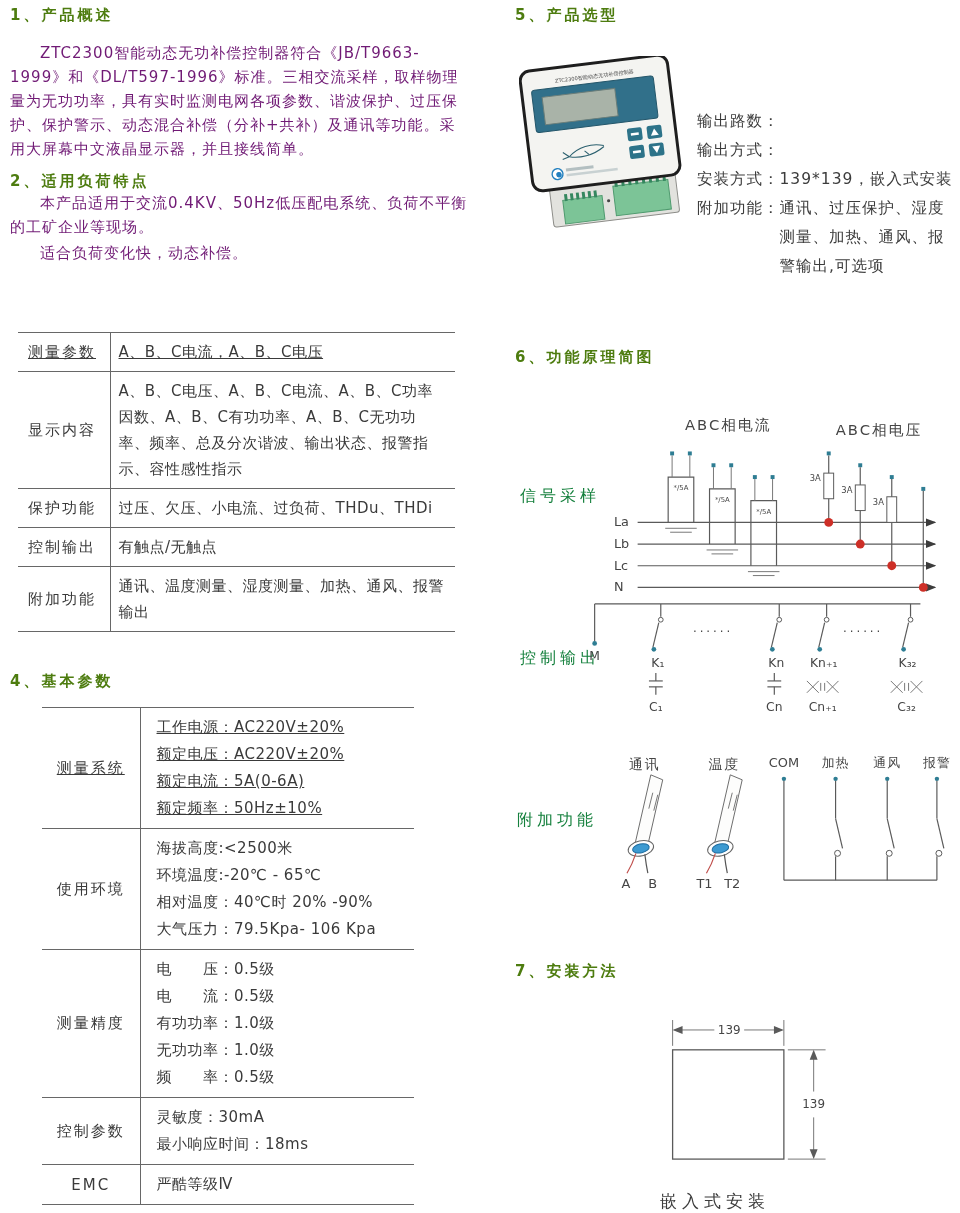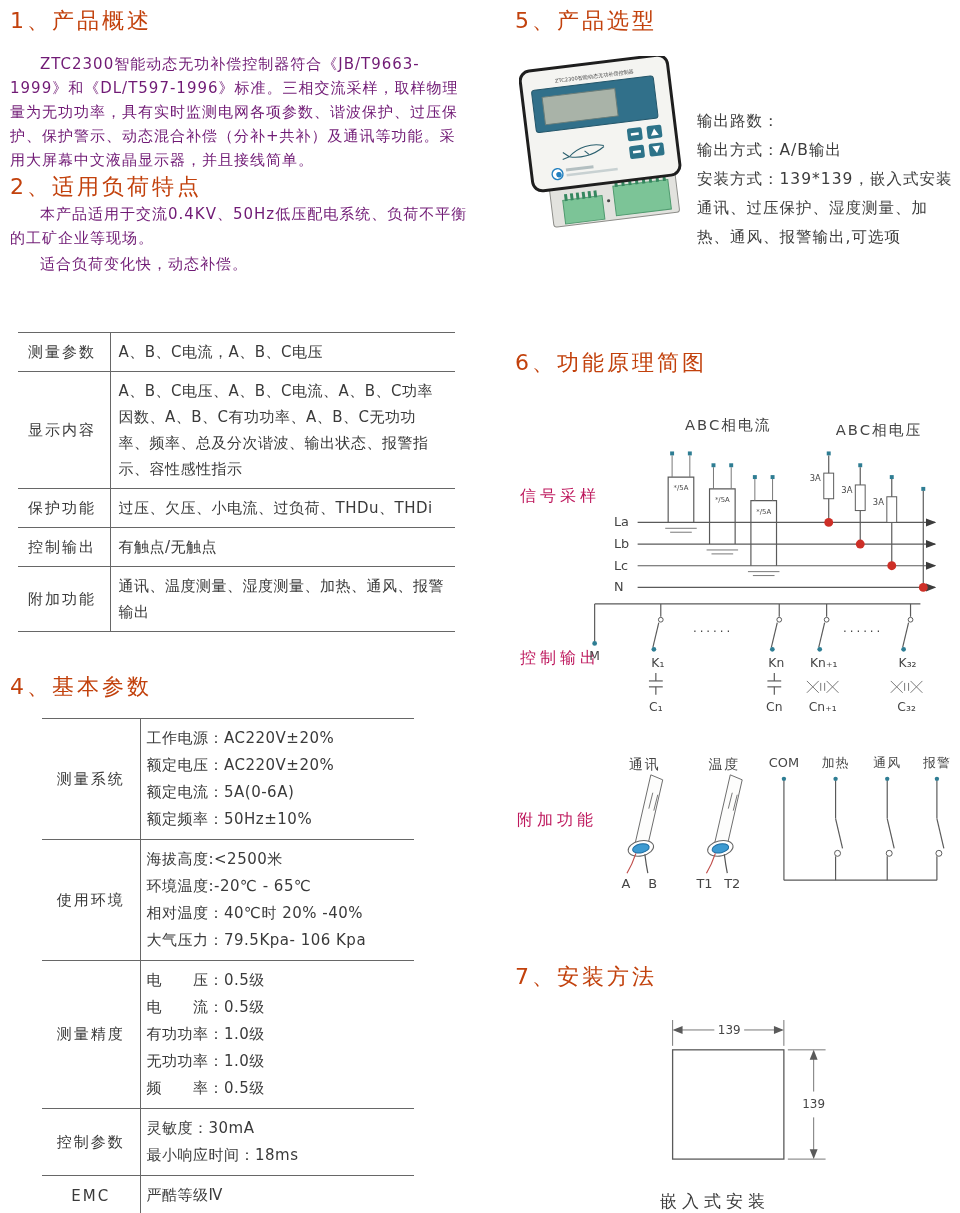--- a/index.html
+++ b/index.html
@@ -13,59 +13,59 @@
     width: 960px;
     height: 1213px;
     background: #ffffff;
     overflow: hidden;
   }
   .col { position: absolute; top: 0; height: 1213px; }
   .col-left  { left: 0;   width: 475px; }
   .col-right { left: 475px; width: 485px; }
   .sec { position: absolute; }
   h2.sec-title {
-    font-size: 22px;
-    font-weight: normal;
+    font-size: 15px;
+    font-weight: bold;
     letter-spacing: 3px;
-    color: #c2410c;
+    color: #4d7c0f;
   }
   .para {
     font-size: 15px;
     line-height: 24px;
     letter-spacing: 1px;
     text-indent: 2em;
     color: #701a75;
   }
   
   table.spec { border-collapse: collapse; table-layout: fixed; }
   table.spec td {
     border-bottom: 1px solid #676767;
     font-size: 15px;
     vertical-align: middle;
     padding: 6px 8px;
   }
-  table.spec tr:first-child td { border-top: 1px solid #676767; }
+  table.spec tr:first-child td { border-top: 1px solid #676767; text-decoration: underline; }
   table.spec td.lab { border-right: 1px solid #676767; letter-spacing: 2px; }
   table.t3 { width: 437px; }
   table.t3 td.lab { width: 92px; padding-left: 10px; }
   table.t3 td.val { line-height: 26px; letter-spacing: 0.5px; }
   table.t4 { width: 372px; }
   table.t4 td.lab { width: 98px; text-align: center; }
-  table.t4 td.val { line-height: 27px; letter-spacing: 0.5px; padding-left: 6px; }
+  table.t4 td.val { line-height: 27px; letter-spacing: 0.5px; padding-left: 16px; }
   
   .spec-list { position: absolute; }
   .spec-row { display: flex; font-size: 15.5px; line-height: 29px; color: #3c3c3c; }
   .spec-row .sl { white-space: nowrap; letter-spacing: 1px; }
   .spec-row .sv { flex: 1; letter-spacing: 1px; }
   
   .diag-label {
     position: absolute;
     font-size: 16px;
     letter-spacing: 4px;
-    color: #be185d;
+    color: #15803d;
     white-space: nowrap;
   }
   .caption {
     position: absolute;
     font-size: 17px;
     letter-spacing: 5px;
     color: #3c3c3c;
     text-align: center;
     font-family: Liberation Serif, serif;
   }
@@ -130,21 +130,21 @@
             <div>额定电压：AC220V±20%</div>
             <div>额定电流：5A(0-6A)</div>
             <div>额定频率：50Hz±10%</div>
           </td>
         </tr>
         <tr>
           <td class="lab">使用环境</td>
           <td class="val">
             <div>海拔高度:&lt;2500米</div>
             <div>环境温度:-20℃ - 65℃</div>
-            <div>相对温度：40℃时 20% -40%</div>
+            <div>相对温度：40℃时 20% -90%</div>
             <div>大气压力：79.5Kpa- 106 Kpa</div>
           </td>
         </tr>
         <tr>
           <td class="lab">测量精度</td>
           <td class="val">
             <div>电　　压：0.5级</div>
             <div>电　　流：0.5级</div>
             <div>有功功率：1.0级</div>
             <div>无功功率：1.0级</div>
@@ -237,27 +237,27 @@
           </g>
         </g>
       </svg>
 
       <div class="spec-list" style="left:222px; top:107px; width:258px;">
         <div class="spec-row">
           <span class="sl">输出路数：</span>
         </div>
         <div class="spec-row">
           <span class="sl">输出方式：</span>
-          <div class="sv">A/B输出</div>
         </div>
         <div class="spec-row">
           <span class="sl">安装方式：</span>
           <div class="sv">139*139，嵌入式安装</div>
         </div>
         <div class="spec-row">
+          <span class="sl">附加功能：</span>
           <div class="sv">通讯、过压保护、湿度测量、加热、通风、报警输出,可选项</div>
         </div>
       </div>
     </div>
 
     <div class="sec" style="left:0; top:348px; width:485px; height:610px;">
       <h2 class="sec-title" style="position:absolute; left:40px; top:0;">6、功能原理简图</h2>
 
       <div class="diag-label" style="left:45px; top:138px;">信号采样</div>
       <svg viewBox="0 0 360 200" width="355" height="197" style="position:absolute; left:125px; top:68px;">

